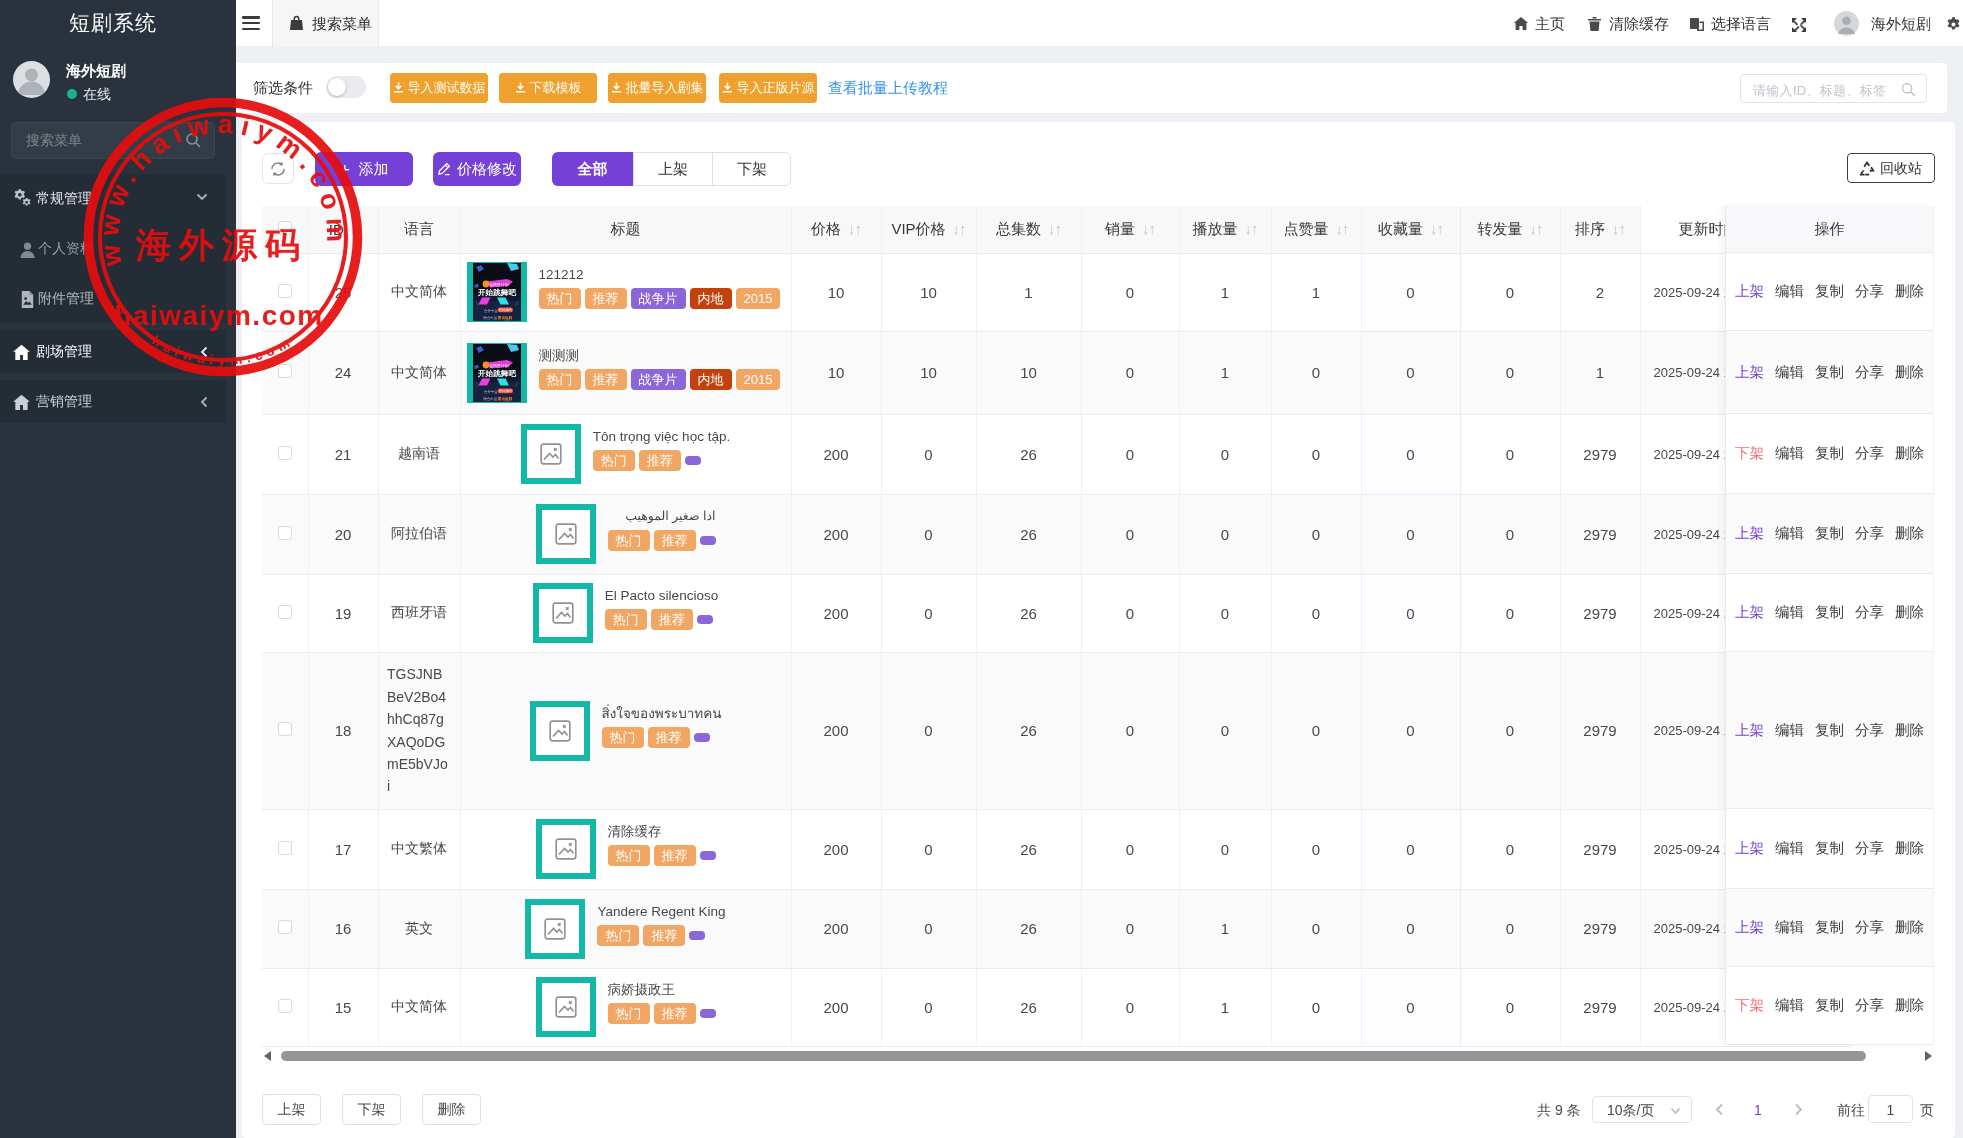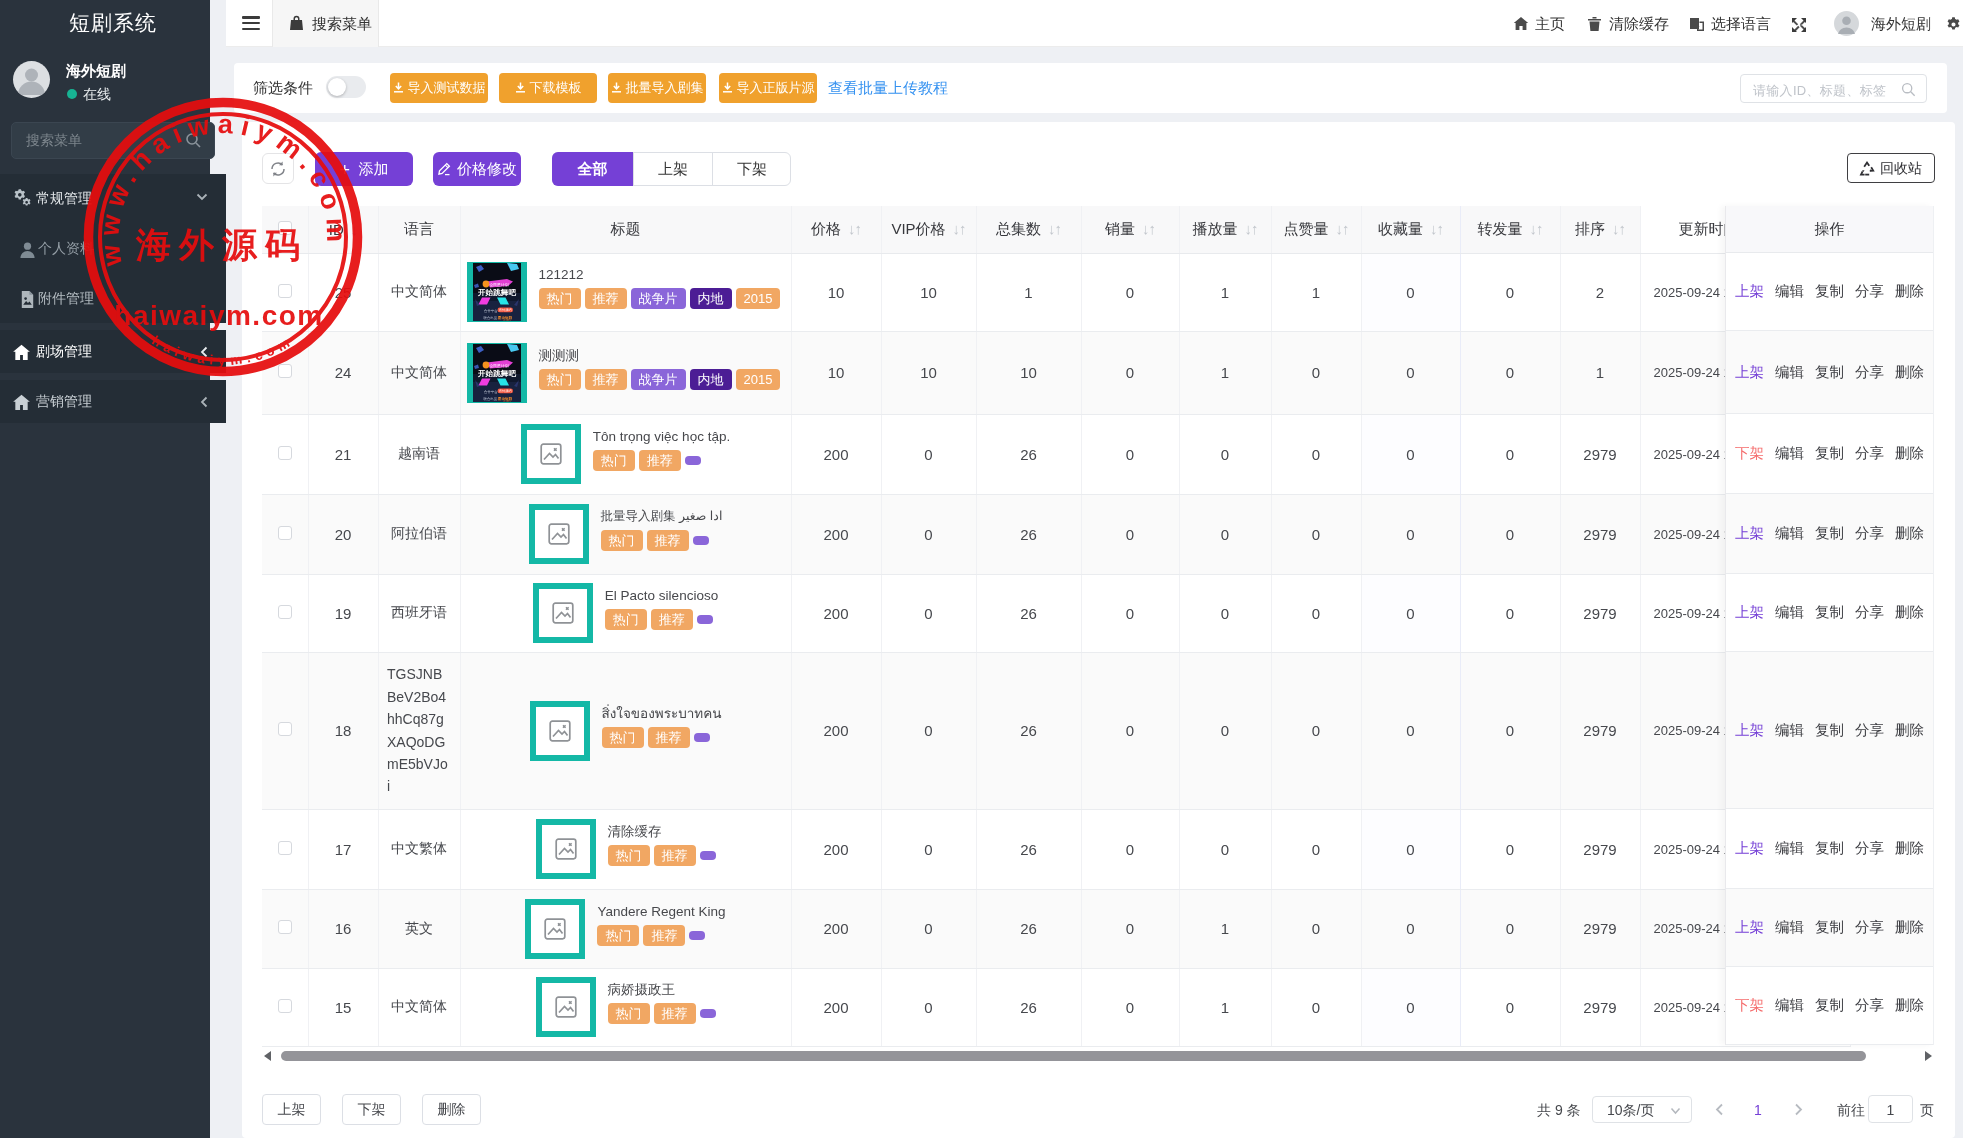--- a/index.html
+++ b/index.html
@@ -1,19 +1,19 @@
 <!DOCTYPE html>
 <html lang="zh"><head>
 <meta charset="utf-8">
 <style>
 * { margin:0; padding:0; box-sizing:border-box; }
 html,body { width:1963px; height:1138px; overflow:hidden; font-family:"Liberation Sans",sans-serif; background:#eef0f4; }
 
 
-#sidebar { position:absolute; left:0; top:0; width:210px; height:1138px; background:#2a333d; z-index:5; }
+#sidebar { position:absolute; left:0; top:0; width:236px; height:1138px; background:#2a333d; z-index:5; }
 .sb-block { position:absolute; left:0; width:226px; background:#242d36; }
 #sb-title { position:absolute; left:0; top:9px; width:226px; text-align:center; color:#fff; font-size:21px; letter-spacing:1px; }
 #sb-avatar { position:absolute; left:13px; top:61px; width:37px; height:37px; border-radius:50%; background:#dcdfe2; overflow:hidden; }
 #sb-name { position:absolute; left:66px; top:62px; color:#fff; font-size:15px; font-weight:bold; }
 #sb-dot { position:absolute; left:67px; top:89px; width:10px; height:10px; border-radius:50%; background:#17b393; }
 #sb-online { position:absolute; left:83px; top:86px; color:#e8ecee; font-size:14px; }
 #sb-search { position:absolute; left:11px; top:122px; width:204px; height:37px; background:#323d47; border:1px solid #3b4651; border-radius:5px; }
 #sb-search .ph { position:absolute; left:14px; top:9px; color:#7d868d; font-size:14px; }
 #sb-search svg { position:absolute; right:12px; top:9px; }
 .sb-item { position:absolute; left:0; width:226px; height:49px; color:#fff; font-size:14px; }
@@ -62,21 +62,21 @@
 table { border-collapse:collapse; table-layout:fixed; width:1588px; }
 td, th { border-right:1px solid #f0f1f4; border-bottom:1px solid #eaecef; font-size:15px; color:#46484d; text-align:center; padding:0; overflow:hidden; }
 th { background:#f8f8f9; border-bottom:1px solid #e8eaed; font-weight:normal; color:#37383d; height:47px; font-size:15px; }
 tr.g td { background:#fafafa; }
 td.hl { background:#fdfdff; border-left:1px solid #e9ecf8; border-right:1px solid #e9ecf8; }
 th.hl { border-left:1px solid #e9ecf8; border-right:1px solid #e9ecf8; }
 .sorter { color:#c3c7cd; font-size:15px; letter-spacing:-1px; padding-left:7px; }
 .tag { display:inline-block; height:21px; line-height:21px; border-radius:4px; color:#fff; font-size:13px; padding:0 8px; margin-right:4px; vertical-align:middle; }
 .t-or { background:#f1a763; }
 .t-pu { background:#8a66d9; }
-.t-re { background:#4c1d95; }
+.t-re { background:#c2410c; }
 .t-dot { display:inline-block; width:16px; height:9px; border-radius:4px; background:#8a66d9; vertical-align:middle; }
 .titwrap { display:flex; align-items:center; justify-content:center; }
 .thumb { width:60px; height:60px; border:6px solid #14b8a6; background:#fff; flex:0 0 60px; display:flex; align-items:center; justify-content:center; }
 .tinfo { margin-left:12px; text-align:left; position:relative; top:-5px; }
 .tinfo .tt { font-size:13.5px; line-height:19px; color:#47484c; margin-bottom:4px; }
 .tinfo .tags { white-space:nowrap; }
 .cbx { display:inline-block; width:14px; height:14px; border:1px solid #d6d9de; border-radius:3px; background:#fff; }
 
 
 #opcol { position:absolute; left:1483px; top:84px; width:209px; background:#fff; border-left:1px solid #e9e9ec; border-right:1px solid #eef0f3; box-shadow:-4px 0 6px rgba(0,0,0,.04); }
@@ -460,21 +460,21 @@
             <td>
               <div class="titwrap">
                 <div class="thumb">
                   <svg width="22" height="22" viewBox="0 0 22 22">
                     <rect x="1.2" y="1.2" width="19.6" height="19.6" rx="2.2" fill="none" stroke="#8f9296" stroke-width="1.7"></rect>
                     <path d="M4 16.5 L9.5 10.5 L13 14 L15.5 11.5 L18.5 15.5" fill="none" stroke="#8f9296" stroke-width="1.7"></path>
                     <path d="M14 5.2 l2.6 2.6 M16.6 5.2 l-2.6 2.6" stroke="#8f9296" stroke-width="1.5"></path>
                   </svg>
                 </div>
                 <div class="tinfo">
-                  <div class="tt" dir="rtl" style="text-align:right;font-size:12.5px">ادا صغير 批量导入剧集</div>
+                  <div class="tt" dir="rtl" style="text-align:right;font-size:12.5px">ادا صغير الموهيب</div>
                   <div class="tags"><span class="tag t-or">热门</span><span class="tag t-or">推荐</span><span class="t-dot"></span></div>
                 </div>
               </div>
             </td>
             <td>200</td>
             <td>0</td>
             <td>26</td>
             <td>0</td>
             <td>0</td>
             <td>0</td>

